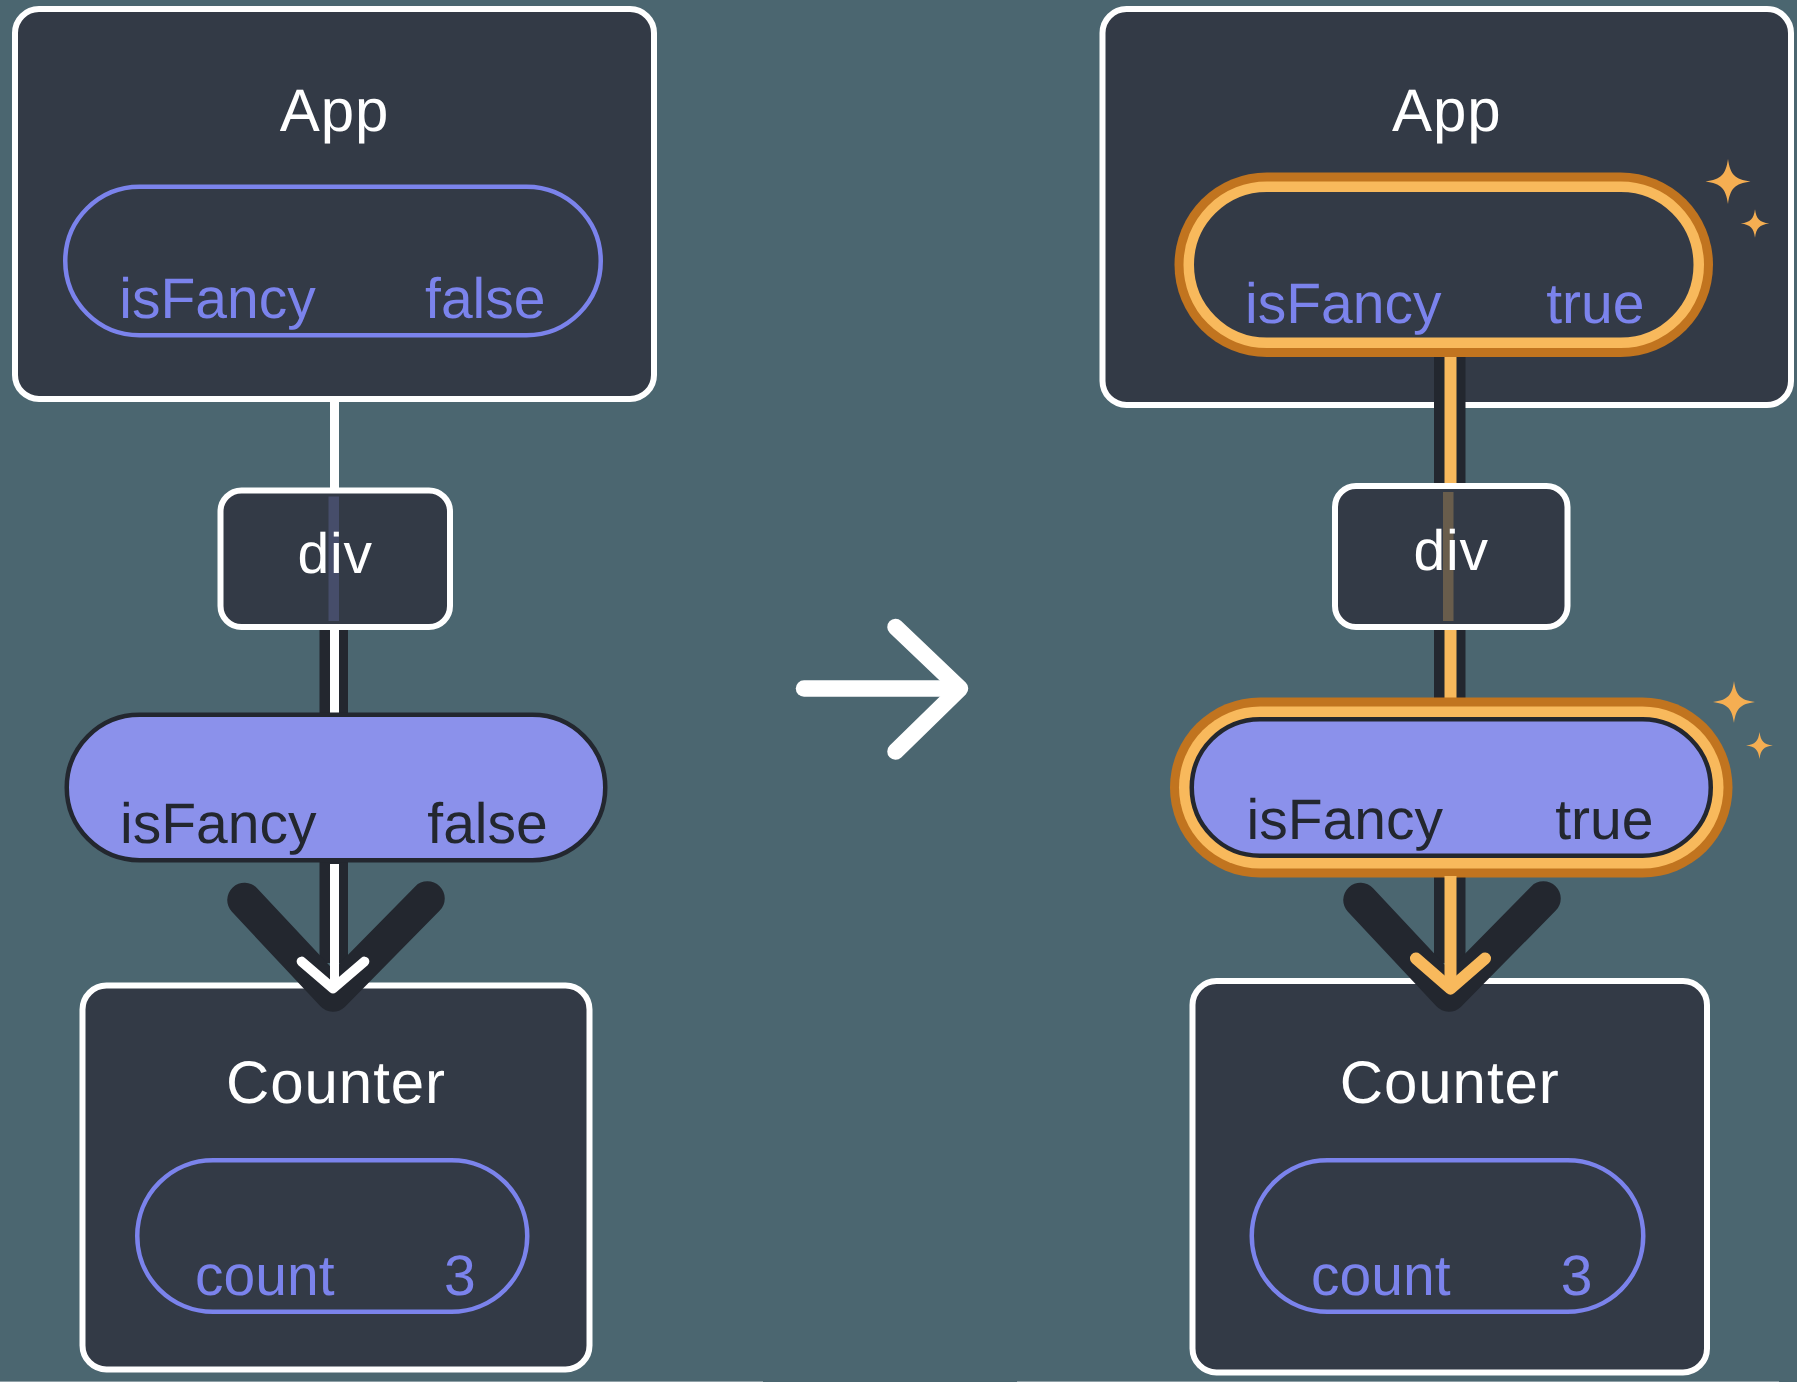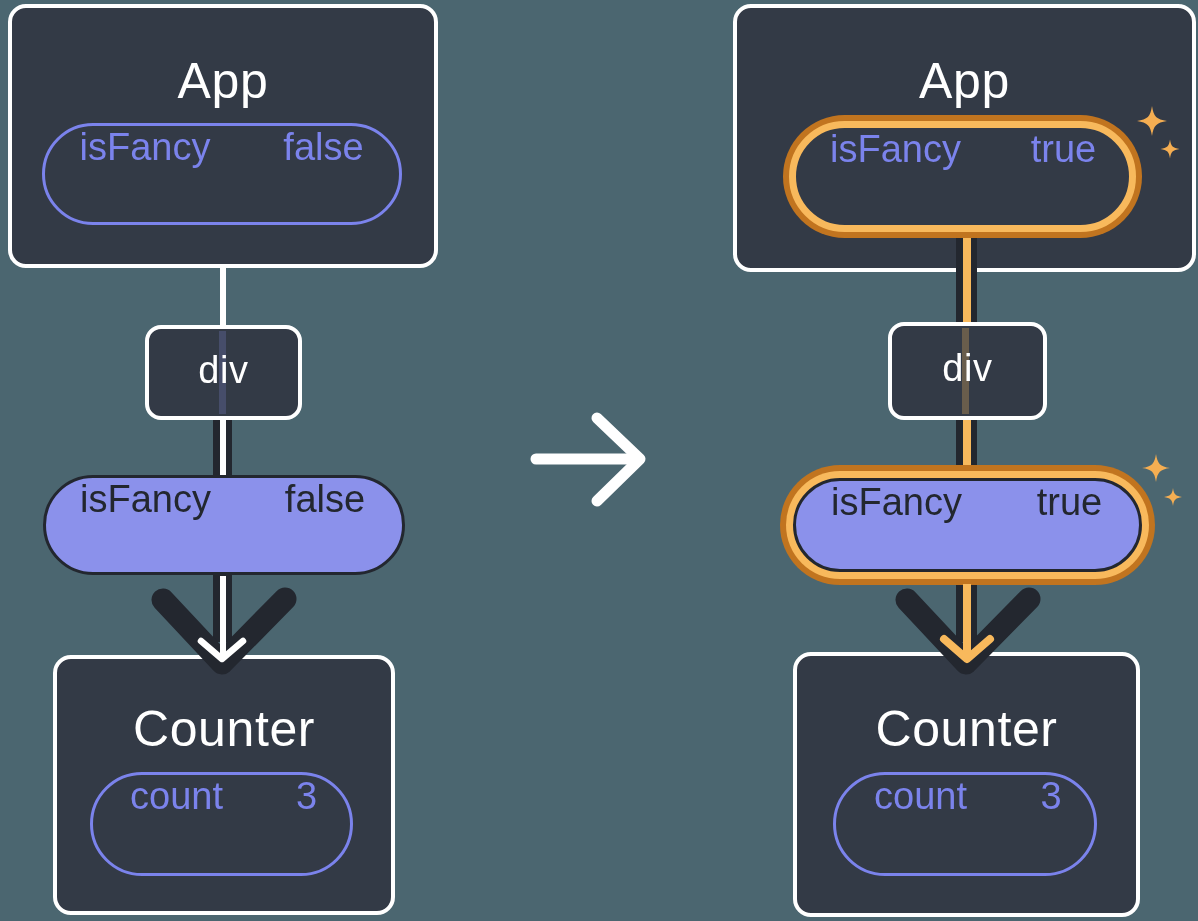--- a/index.html
+++ b/index.html
@@ -15,30 +15,30 @@
   
   .card {
     position: absolute; box-sizing: border-box;
     background: #333A46;
     border: 4px solid #FFFFFF;
     border-radius: 18px;
   }
   .card-title {
     position: absolute;
     color: #FFFFFF;
-    font-size: 50px;
+    font-size: 40px;
     font-weight: 500;
     text-align: center;
     letter-spacing: 0.6px;
   }
 
   
   .pill {
     position: absolute; box-sizing: border-box;
-    display: flex; align-items: flex-start;
+    display: flex; align-items: flex-end;
     border-radius: 999px;
     overflow: hidden;
   }
   .pill-cell {
     display: flex; align-items: center; justify-content: center;
     font-size: 38px;
   }
   .pill-divider { width: 3px; }
 
   .pill-outline { border: 3px solid #7B83EC; color: #7B83EC; }

